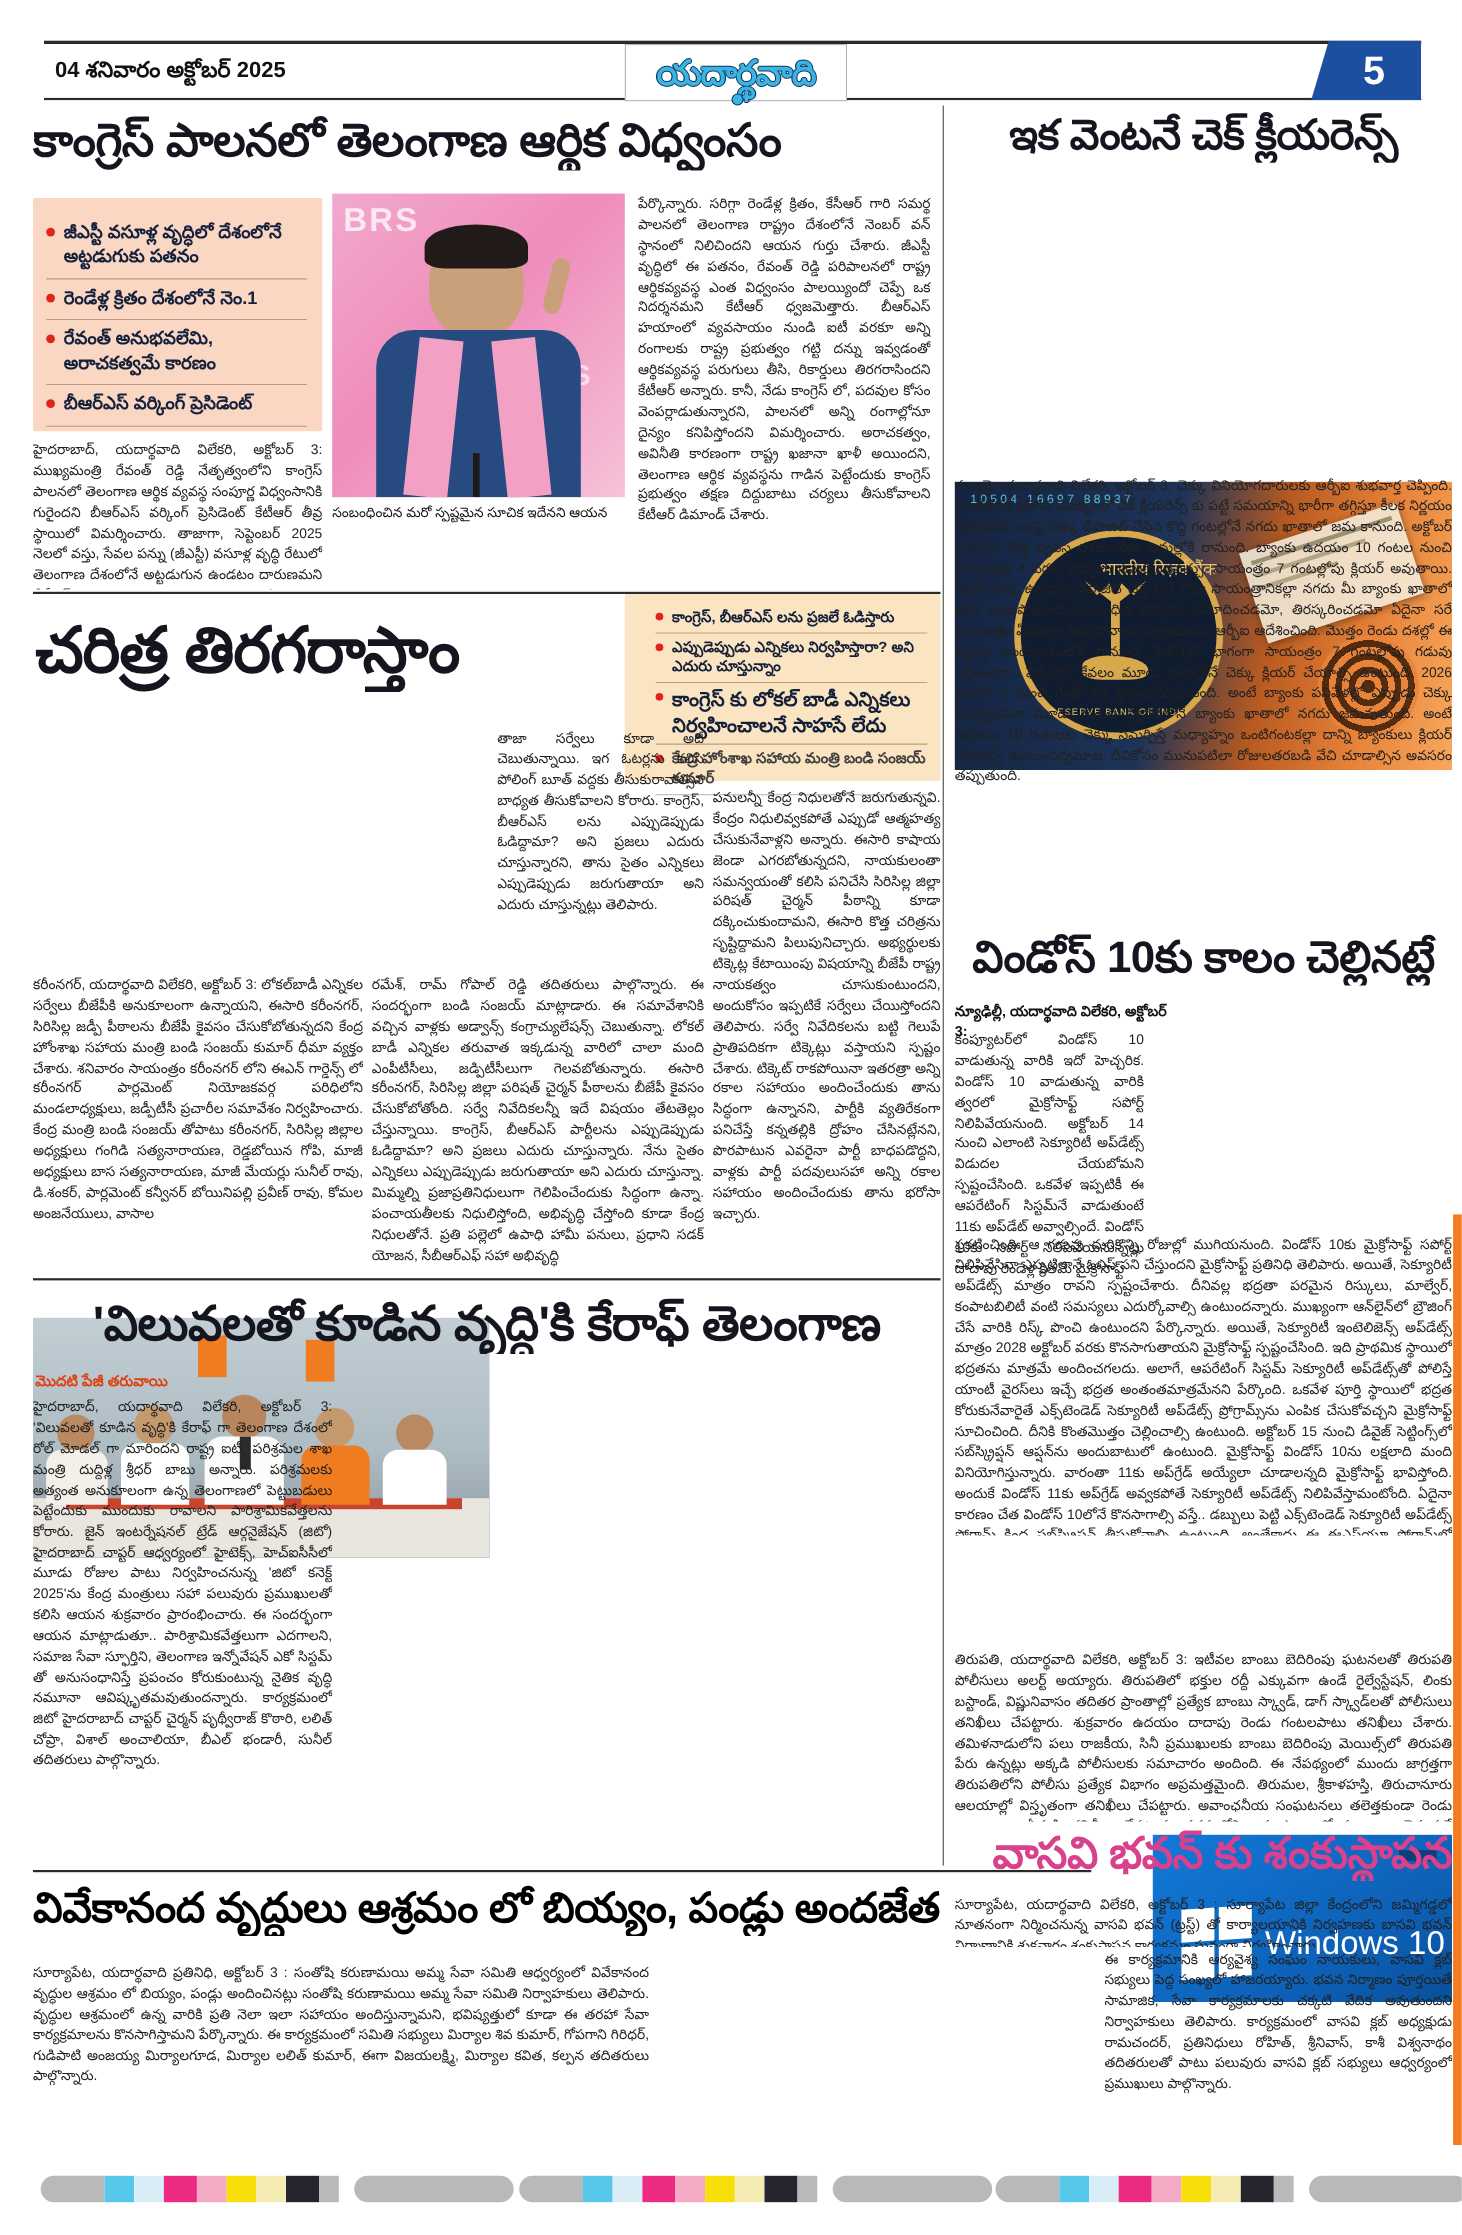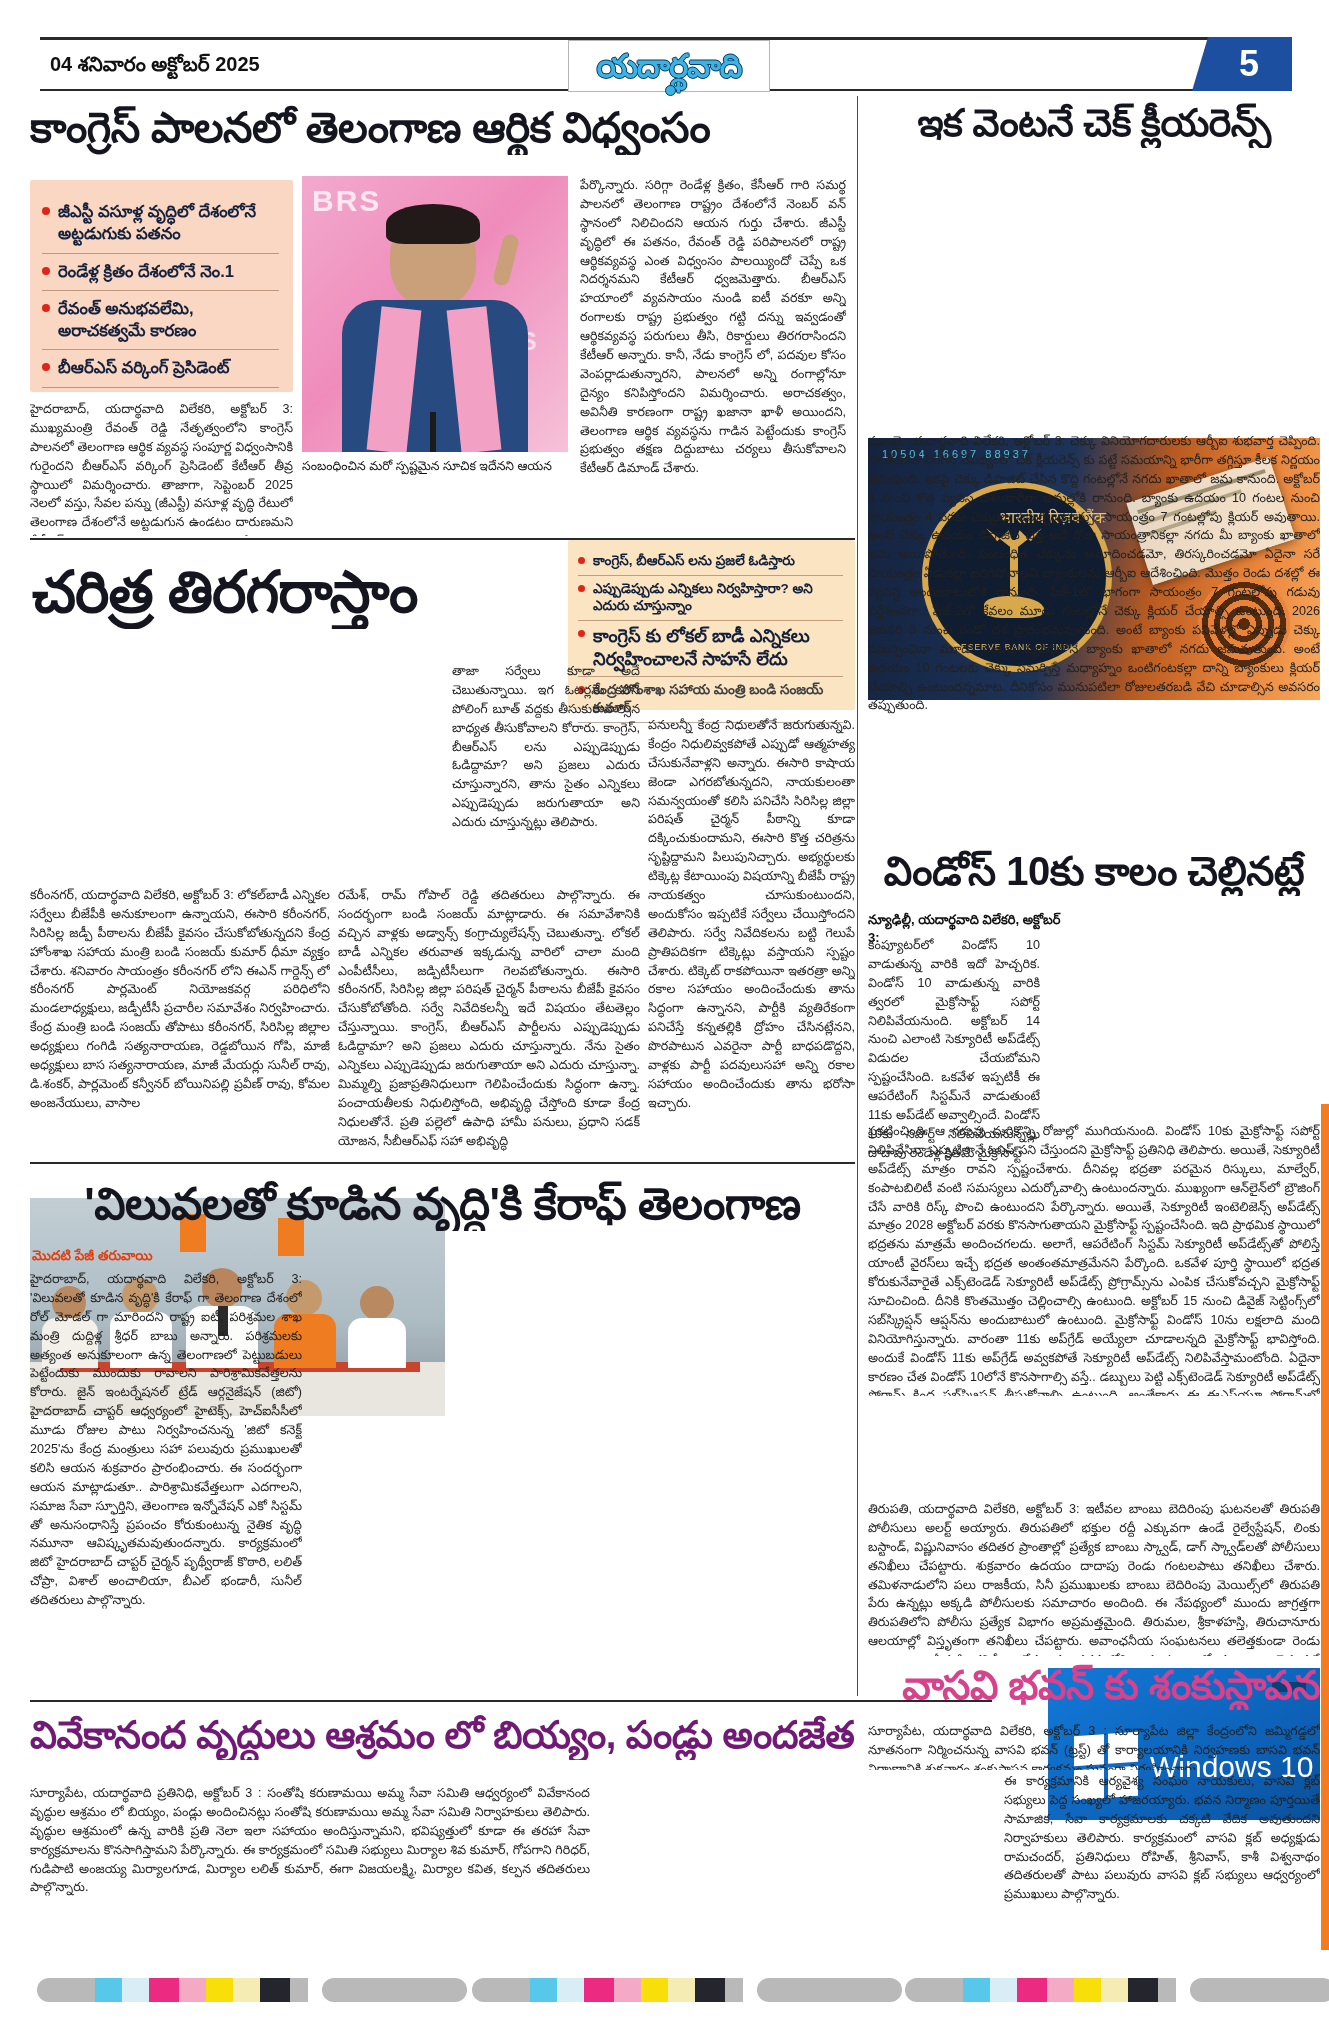--- a/index.html
+++ b/index.html
@@ -109,21 +109,21 @@
     </div>
     <div class="abs" style="left:330px;top:140px;width:92px;height:92px;border-radius:50%;background:repeating-radial-gradient(circle at 50% 50%, #3a1c08 0 6px, #e8833a 6px 12px);opacity:.85;"></div>
   </div>
 
   <div class="abs body-text" style="left:868px;top:432px;width:452px;height:400px;">ముంబై, యదార్థవాది విలేకరి, అక్టోబర్ 3: చెక్కు వినియోగదారులకు ఆర్బీఐ శుభవార్త చెప్పింది. సాంకేతికత పెరిగిన నేపథ్యంలో చెక్ క్లీయరెన్స్ కు పట్టే సమయాన్ని భారీగా తగ్గిస్తూ కీలక నిర్ణయం తీసుకుంది. ఇకపై చెక్కు డిపాజిట్ చేసిన కొద్ది గంటల్లోనే నగదు ఖాతాలో జమ కానుంది. అక్టోబర్ 4 నుంచి కొత్త వ్యవస్థ దశలవారీగా అమల్లోకి రానుంది. బ్యాంకు ఉదయం 10 గంటల నుంచి సాయంత్రం 4 వరకు చెక్కులు సమర్పించవచ్చు. సాయంత్రం 7 గంటల్లోపు క్లియర్ అవుతాయి. అంటే చెక్కు ఉదయం డిపాజిట్ చేస్తే అదే రోజు సాయంత్రానికల్లా నగదు మీ బ్యాంకు ఖాతాలో జమ అయిపోతుంది. సంబంధిత చెక్కును ఆమోదించడమో, తిరస్కరించడమో ఏదైనా సరే సాయంత్రం ఏడుకల్లా జరిగిపోవాలని బ్యాంకులను ఆర్బీఐ ఆదేశించింది. మొత్తం రెండు దశల్లో ఈ వ్యవస్థ అందుబాటులోకి రానుంది. ఫేజ్-1లో భాగంగా సాయంత్రం 7 గంటల్లోపు గడువు నిర్దేశించగా.. ఫేజ్-2లో కేవలం మూడు గంటల్లోనే చెక్కు క్లియర్ చేయాల్సి ఉంటుంది. 2026 జనవరి 3 నుంచి రెండో దశ ప్రారంభమవుతుంది. అంటే బ్యాంకు పనివేళల్లో ఎప్పుడు చెక్కు సమర్పించినా మూడు గంటల వ్యవధిలోనే బ్యాంకు ఖాతాలో నగదు జమవుతుంది. అంటే ఉదయం 10 గంటలకు చెక్కు సమర్పిస్తే మధ్యాహ్నం ఒంటిగంటకల్లా దాన్ని బ్యాంకులు క్లియర్ చేయాల్సి ఉంటుందన్నమాట. దీనికోసం మునుపటిలా రోజులతరబడి వేచి చూడాల్సిన అవసరం తప్పుతుంది.</div>
 
   <div class="abs rule" style="left:30px;top:538px;width:825px;height:2px;"></div>
 
   <div class="abs headline" style="left:32px;top:556px;width:460px;font-size:58px;letter-spacing:-1px;white-space:nowrap;overflow:hidden;">చరిత్ర తిరగరాస్తాం</div>
 
-  <div class="abs bullet-box" style="left:568px;top:540px;width:287px;height:170px;background:#fbe4c2;padding:8px 12px 4px 10px;">
+  <div class="abs bullet-box" style="left:568px;top:540px;width:287px;height:170px;background:#fbe4c2;padding:8px 12px 4px 28px;">
     <div class="bullet-item" style="padding:4px 0 5px 0;">
       <span class="dot" style="width:7px;height:7px;flex:0 0 7px;margin-top:5px;"></span>
       <span style="font-size:13.5px;font-weight:bold;color:#13203a;line-height:1.3;">కాంగ్రెస్, బీఆర్ఎస్ లను ప్రజలే ఓడిస్తారు</span>
     </div>
     <div class="bullet-item" style="padding:4px 0 5px 0;">
       <span class="dot" style="width:7px;height:7px;flex:0 0 7px;margin-top:5px;"></span>
       <span style="font-size:13.5px;font-weight:bold;color:#13203a;line-height:1.3;">ఎప్పుడెప్పుడు ఎన్నికలు నిర్వహిస్తారా? అని ఎదురు చూస్తున్నాం</span>
     </div>
     <div class="bullet-item" style="padding:4px 0 5px 0;">
       <span class="dot" style="width:7px;height:7px;flex:0 0 7px;margin-top:5px;"></span>
@@ -185,21 +185,21 @@
 
   <div class="abs body-text" style="left:30px;top:1270px;width:272px;height:420px;">హైదరాబాద్, యదార్థవాది విలేకరి, అక్టోబర్ 3: 'విలువలతో కూడిన వృద్ధి'కి కేరాఫ్ గా తెలంగాణ దేశంలో రోల్ మోడల్ గా మారిందని రాష్ట్ర ఐటీ, పరిశ్రమల శాఖ మంత్రి దుద్దిళ్ల శ్రీధర్ బాబు అన్నారు. పరిశ్రమలకు అత్యంత అనుకూలంగా ఉన్న తెలంగాణలో పెట్టుబడులు పెట్టేందుకు ముందుకు రావాలని పారిశ్రామికవేత్తలను కోరారు. జైన్ ఇంటర్నేషనల్ ట్రేడ్ ఆర్గనైజేషన్ (జిటో) హైదరాబాద్ చాప్టర్ ఆధ్వర్యంలో హైటెక్స్, హెచ్ఐసీసీలో మూడు రోజుల పాటు నిర్వహించనున్న 'జిటో కనెక్ట్ 2025'ను కేంద్ర మంత్రులు సహా పలువురు ప్రముఖులతో కలిసి ఆయన శుక్రవారం ప్రారంభించారు. ఈ సందర్భంగా ఆయన మాట్లాడుతూ.. పారిశ్రామికవేత్తలుగా ఎదగాలని, సమాజ సేవా స్ఫూర్తిని, తెలంగాణ ఇన్నోవేషన్ ఎకో సిస్టమ్ తో అనుసంధానిస్తే ప్రపంచం కోరుకుంటున్న నైతిక వృద్ధి నమూనా ఆవిష్కృతమవుతుందన్నారు. కార్యక్రమంలో జిటో హైదరాబాద్ చాప్టర్ చైర్మన్ పృథ్వీరాజ్ కొఠారి, లలిత్ చోప్రా, విశాల్ అంచాలియా, బీఎల్ భండారీ, సునీల్ తదితరులు పాల్గొన్నారు.</div>
 
   <div class="abs body-text" style="left:868px;top:1500px;width:452px;height:156px;">తిరుపతి, యదార్థవాది విలేకరి, అక్టోబర్ 3: ఇటీవల బాంబు బెదిరింపు ఘటనలతో తిరుపతి పోలీసులు అలర్ట్ అయ్యారు. తిరుపతిలో భక్తుల రద్దీ ఎక్కువగా ఉండే రైల్వేస్టేషన్, లింకు బస్టాండ్, విష్ణునివాసం తదితర ప్రాంతాల్లో ప్రత్యేక బాంబు స్క్వాడ్, డాగ్ స్క్వాడ్‌లతో పోలీసులు తనిఖీలు చేపట్టారు. శుక్రవారం ఉదయం దాదాపు రెండు గంటలపాటు తనిఖీలు చేశారు. తమిళనాడులోని పలు రాజకీయ, సినీ ప్రముఖులకు బాంబు బెదిరింపు మెయిల్స్‌లో తిరుపతి పేరు ఉన్నట్లు అక్కడి పోలీసులకు సమాచారం అందింది. ఈ నేపథ్యంలో ముందు జాగ్రత్తగా తిరుపతిలోని పోలీసు ప్రత్యేక విభాగం అప్రమత్తమైంది. తిరుమల, శ్రీకాళహస్తి, తిరుచానూరు ఆలయాల్లో విస్తృతంగా తనిఖీలు చేపట్టారు. అవాంఛనీయ సంఘటనలు తలెత్తకుండా రెండు బృందాలుగా ఏర్పడి తనిఖీలు చేపట్టారు. నగరంలోని ఆరు ప్రాంతాల్లో క్షుణ్ణంగా జల్లెడ పట్టే కార్యక్రమం చేపట్టారు. తనిఖీల్లో ప్రమాదకర వస్తువులు లభించలేదని పోలీస్‌శాఖ అనధికారికంగా తెలిపింది.</div>
 
   <div class="abs headline" style="left:868px;top:1660px;width:452px;font-size:40px;text-align:right;color:#d8418c;white-space:nowrap;overflow:hidden;">వాసవి భవన్ కు శంకుస్థాపన</div>
   <div class="abs body-text" style="left:868px;top:1722px;width:452px;height:48px;">సూర్యాపేట, యదార్థవాది విలేకరి, అక్టోబర్ 3 : సూర్యాపేట జిల్లా కేంద్రంలోని జమ్మిగడ్డలో నూతనంగా నిర్మించనున్న వాసవి భవన్ (ట్రస్ట్) తో కార్యాలయానికి నిర్వహణకు బాసవి భవన్ నిర్మాణానికి శుక్రవారం శంకుస్థాపన కార్యక్రమం ఘనంగా నిర్వహించారు.</div>
   <div class="abs body-text" style="left:1004px;top:1772px;width:316px;height:192px;">ఈ కార్యక్రమానికి ఆర్యవైశ్య సంఘం నాయకులు, వాసవి క్లబ్ సభ్యులు పెద్ద సంఖ్యలో హాజరయ్యారు. భవన నిర్మాణం పూర్తయితే సామాజిక, సేవా కార్యక్రమాలకు చక్కటి వేదిక అవుతుందని నిర్వాహకులు తెలిపారు. కార్యక్రమంలో వాసవి క్లబ్ అధ్యక్షుడు రామచందర్, ప్రతినిధులు రోహిత్, శ్రీనివాస్, కాశీ విశ్వనాథం తదితరులతో పాటు పలువురు వాసవి క్లబ్ సభ్యులు ఆధ్వర్యంలో ప్రముఖులు పాల్గొన్నారు.</div>
 
   <div class="abs rule" style="left:30px;top:1700px;width:962px;height:2px;"></div>
-  <div class="abs headline" style="left:30px;top:1712px;width:930px;font-size:38px;color:#701a75;white-space:nowrap;overflow:hidden;">వివేకానంద వృద్ధులు ఆశ్రమం లో బియ్యం, పండ్లు అందజేత</div>
+  <div class="abs headline" style="left:30px;top:1712px;width:930px;font-size:38px;color:#000000;white-space:nowrap;overflow:hidden;">వివేకానంద వృద్ధులు ఆశ్రమం లో బియ్యం, పండ్లు అందజేత</div>
   <div class="abs body-text" style="left:30px;top:1784px;width:560px;height:178px;">సూర్యాపేట, యదార్థవాది ప్రతినిధి, అక్టోబర్ 3 : సంతోషి కరుణామయి అమ్మ సేవా సమితి ఆధ్వర్యంలో వివేకానంద వృద్ధుల ఆశ్రమం లో బియ్యం, పండ్లు అందించినట్లు సంతోషి కరుణామయి అమ్మ సేవా సమితి నిర్వాహకులు తెలిపారు. వృద్ధుల ఆశ్రమంలో ఉన్న వారికి ప్రతి నెలా ఇలా సహాయం అందిస్తున్నామని, భవిష్యత్తులో కూడా ఈ తరహా సేవా కార్యక్రమాలను కొనసాగిస్తామని పేర్కొన్నారు. ఈ కార్యక్రమంలో సమితి సభ్యులు మిర్యాల శివ కుమార్, గోపగాని గిరిధర్, గుడిపాటి అంజయ్య మిర్యాలగూడ, మిర్యాల లలిత్ కుమార్, ఈగా విజయలక్ష్మి, మిర్యాల కవిత, కల్పన తదితరులు పాల్గొన్నారు.</div>
 
   <div class="abs" style="left:1321px;top:1104px;width:8px;height:846px;background:#f47b20;"></div>
 
   <div class="abs regbar" style="left:37px;top:1978px;">
     <span class="rb-gray1"></span>
       <span class="rb-cyan"></span>
       <span class="rb-pale"></span>
       <span class="rb-mag"></span>
     <span class="rb-pink"></span>

